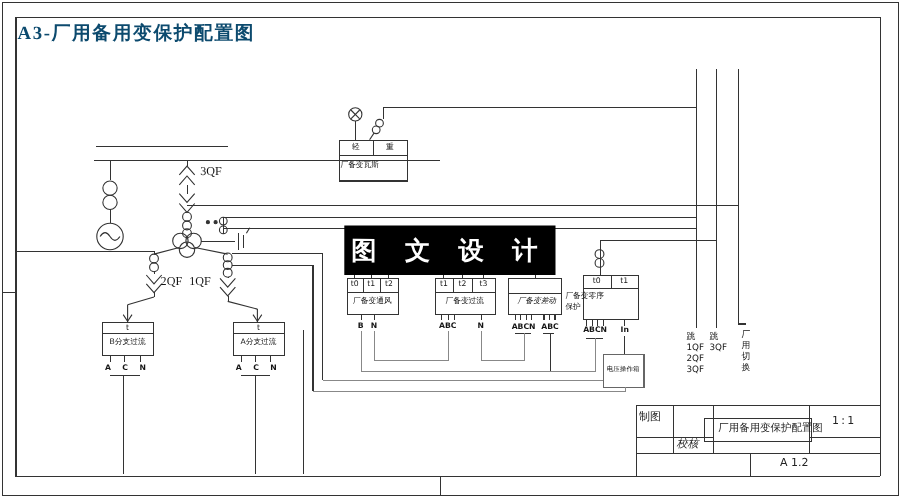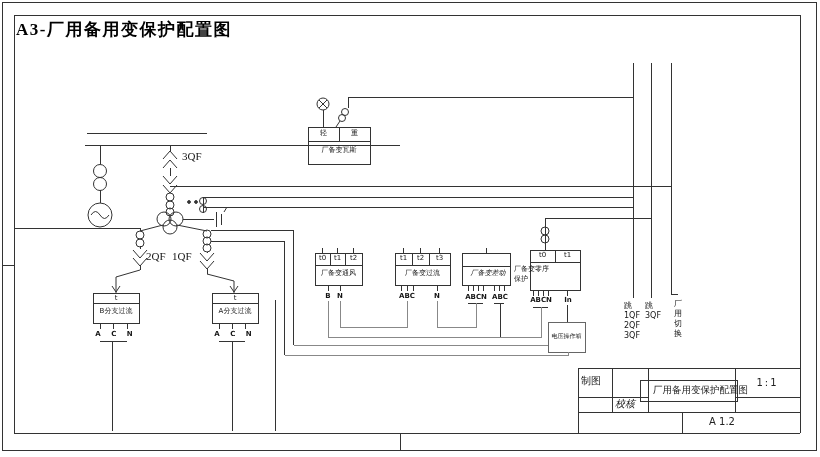--- a/index.html
+++ b/index.html
@@ -2,21 +2,21 @@
 <html><head>
 <meta charset="utf-8">
 <style>
   html,body{margin:0;padding:0;background:#fff;}
   #canvas{position:relative;width:820px;height:457px;background:#fff;overflow:hidden;
           font-family:"DejaVu Sans",sans-serif;}
   #schematic-svg{position:absolute;left:0;top:0;}
   .lbl{position:absolute;color:#151515;line-height:1.1;white-space:nowrap;}
   .stack{white-space:pre-line;}
   .ctr{text-align:center;}
-  .title{font-family:"Liberation Serif",serif;font-weight:bold;color:#000000;
+  .title{font-family:"Liberation Serif",serif;font-weight:bold;color:#0c4a6e;
          font-size:17px;letter-spacing:1.5px;text-align:center;}
   .watermark{position:absolute;left:313px;top:205px;width:192px;height:45px;
          background:#000;color:#fff;display:flex;align-items:center;justify-content:center;
          font-size:23px;font-weight:bold;letter-spacing:10px;font-family:"Liberation Serif",serif;}
   .tiny{font-size:7px;}
   .pin{font-size:7px;font-weight:bold;}
   .cell{font-size:7px;}
   .qf{font-size:11px;font-family:"Liberation Serif",serif;}
   .tb{font-size:10px;font-family:"DejaVu Sans",sans-serif;color:#222;}
   .out{font-size:8px;line-height:10px;}
@@ -228,30 +228,31 @@
 
       <circle cx="345" cy="112" r="3.5"></circle>
       <circle cx="342" cy="118" r="3.5"></circle>
       <line x1="340" y1="121" x2="336" y2="127"></line>
 
       <circle cx="545" cy="231" r="4"></circle>
       <circle cx="545" cy="239" r="4"></circle>
     </g>
   </svg>
 
+  <div class="watermark">图 文 设 计</div>
 
   <div class="lbl title" style="left:16px;top:21px;">A3-厂用备用变保护配置图</div>
 
   <div class="lbl qf" style="left:182px;top:150px;">3QF</div>
   <div class="lbl qf" style="left:146px;top:250px;">2QF</div>
   <div class="lbl qf" style="left:172px;top:250px;">1QF</div>
 
   <div class="lbl cell ctr" style="left:308px;top:130px;width:31px;">轻</div>
   <div class="lbl cell ctr" style="left:339px;top:130px;width:31px;">重</div>
-  <div class="lbl tiny ctr" style="left:308px;top:147px;width:62px;">厂备变瓦斯</div>
+  <div class="lbl tiny ctr" style="left:296px;top:147px;width:62px;">厂备变瓦斯</div>
 
   <div class="lbl cell ctr" style="left:315px;top:255px;width:15px;">t0</div>
   <div class="lbl cell ctr" style="left:330px;top:255px;width:15px;">t1</div>
   <div class="lbl cell ctr" style="left:345px;top:255px;width:17px;">t2</div>
   <div class="lbl tiny ctr" style="left:315px;top:270px;width:47px;">厂备变通风</div>
   <div class="lbl pin ctr" style="left:322px;top:293px;width:12px;">B</div>
   <div class="lbl pin ctr" style="left:334px;top:293px;width:12px;">N</div>
 
   <div class="lbl cell ctr" style="left:395px;top:255px;width:17px;">t1</div>
   <div class="lbl cell ctr" style="left:412px;top:255px;width:17px;">t2</div>
@@ -285,19 +286,19 @@
 1QF
 2QF
 3QF</div>
   <div class="lbl out stack" style="left:645px;top:301px;">跳
 3QF</div>
   <div class="lbl out stack" style="left:674px;top:299px;">厂
 用
 切
 换</div>
 
-  <div class="lbl tb" style="left:581px;top:375px;">制图</div>
+  <div class="lbl tb" style="left:581px;top:375px;font-family:Liberation Mono, monospace;">制图</div>
   <div class="lbl tb" style="left:615px;top:398px;font-style:italic;">校核</div>
   <div class="lbl tb ctr" style="left:640px;top:385px;width:97px;font-size:9.5px;margin-left:12px;">厂用备用变保护配置图</div>
   <div class="lbl tb ctr" style="left:735px;top:377px;width:65px;letter-spacing:2px;">1:1</div>
   <div class="lbl tb ctr" style="left:682px;top:416px;width:80px;">A 1.2</div>
 
 </div>
 
 </body></html>

